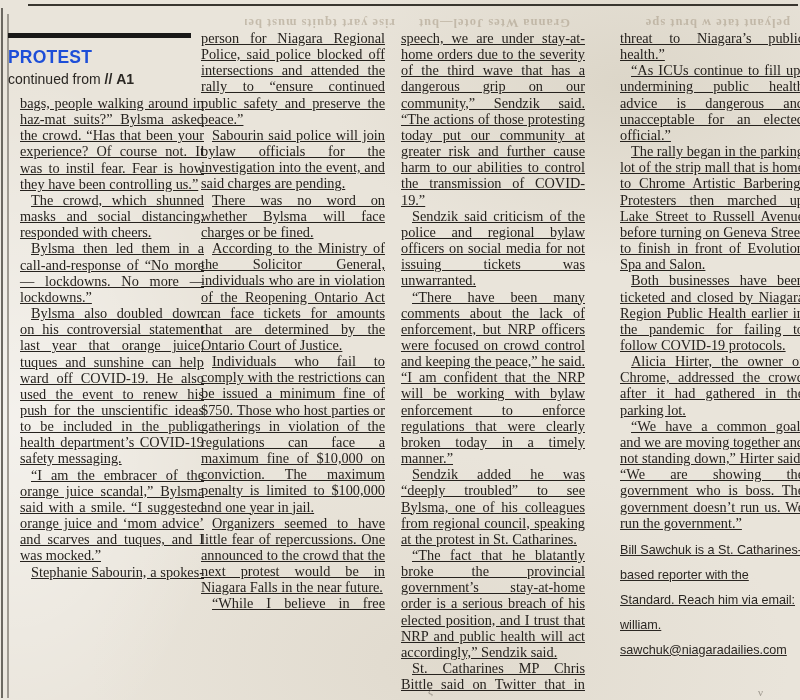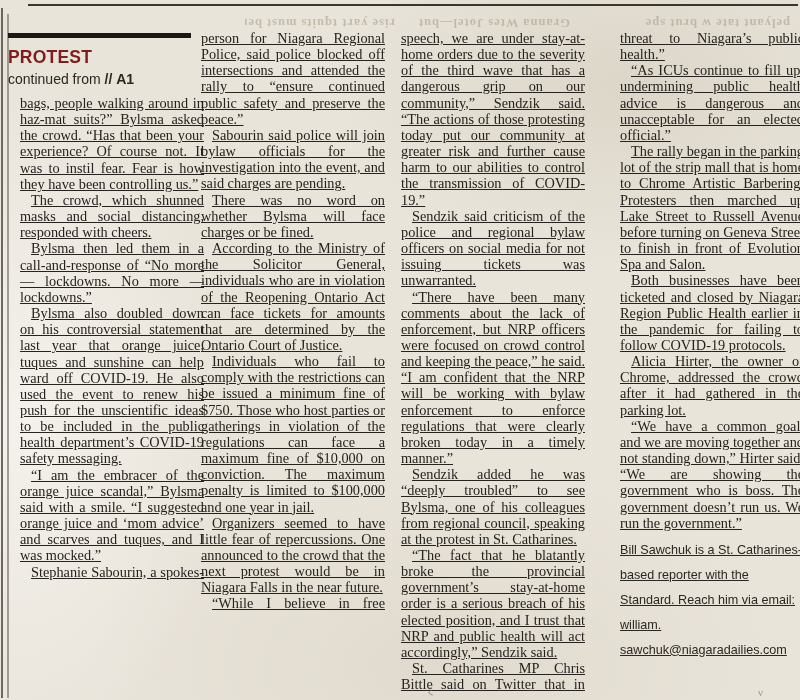--- a/index.html
+++ b/index.html
@@ -26,21 +26,21 @@
   }
   .bleed.f1{left:245px;width:150px;}
   .bleed.f2{left:415px;width:155px;}
   .bleed.f3{left:645px;width:145px;}
 
   .article-header{position:absolute;left:8px;top:33px;width:183px;}
   .header-bar{width:183px;height:5px;background:#191817;margin-bottom:9px;}
   .slug{
     font-family:"Liberation Sans","DejaVu Sans",sans-serif;
     font-size:17.5px;font-weight:bold;letter-spacing:.2px;
-    margin:0;color:#7f1d1d;
+    margin:0;color:#1d4ed8;
   }
   .continued{
     font-family:"Liberation Sans","DejaVu Sans",sans-serif;
     font-size:14px;color:#2a2723;margin-top:3px;
   }
   .continued .slash,.continued .pg{font-weight:bold;}
 
   .col{
     position:absolute;width:184px;
     font-size:14.3px;line-height:16.15px;

